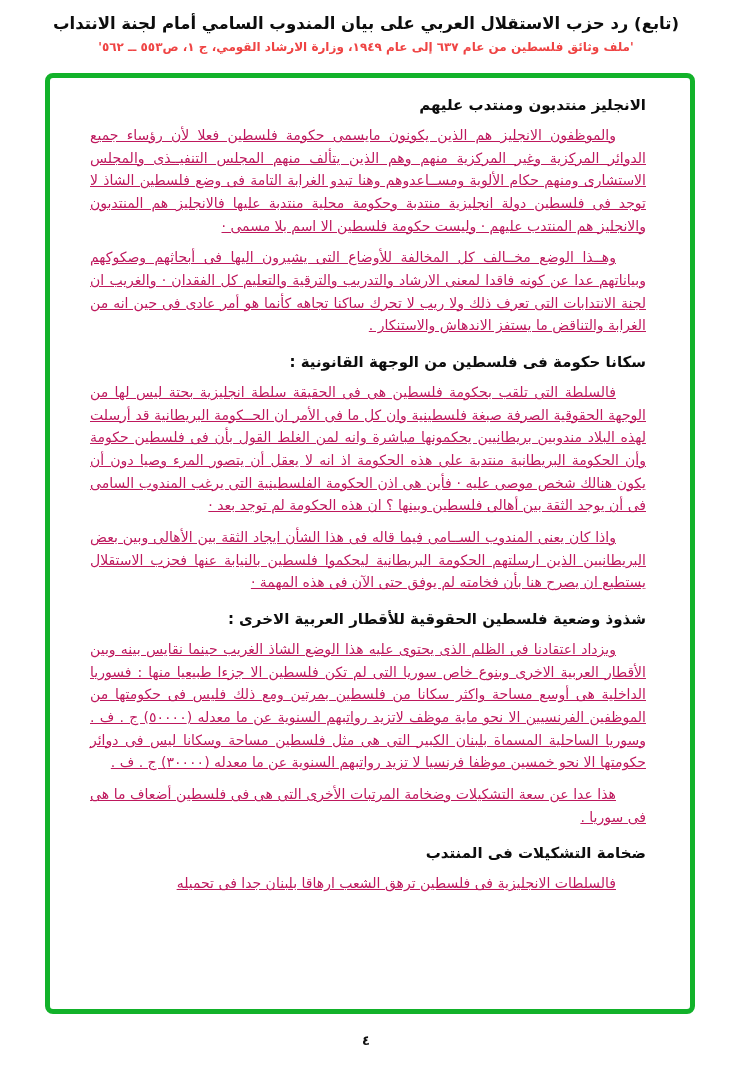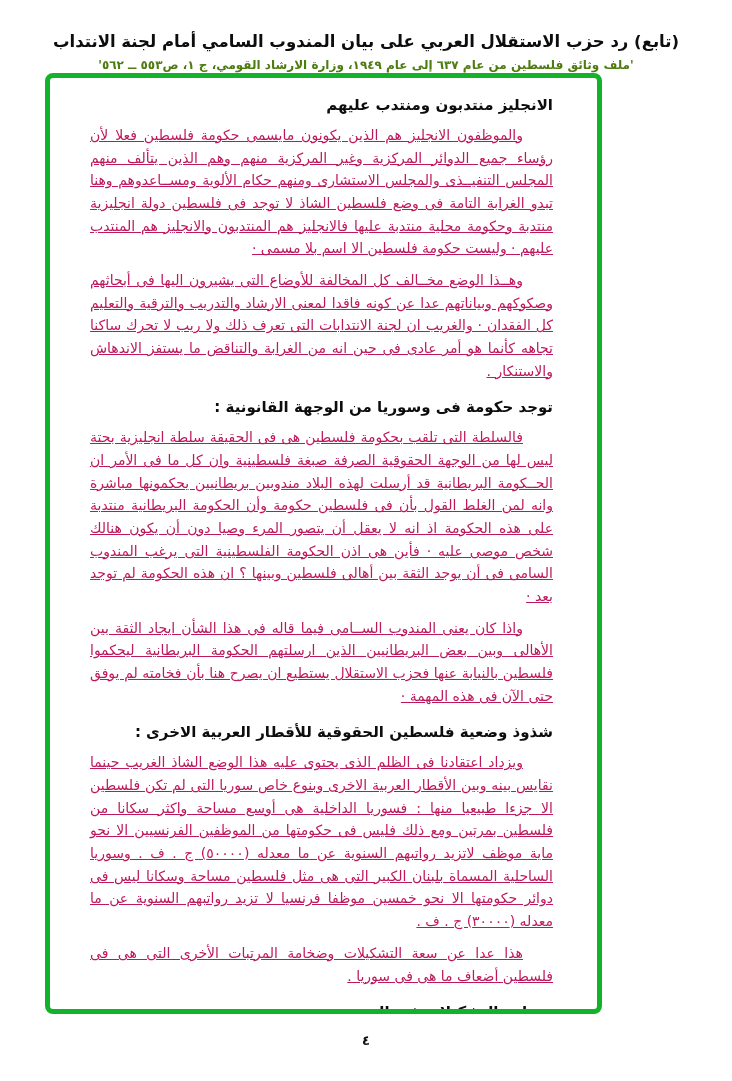--- a/index.html
+++ b/index.html
@@ -7,32 +7,32 @@
   html, body { background: #ffffff; }
   body {
     width: 732px; height: 1081px;
     font-family: "DejaVu Sans", sans-serif;
     color: var(--ink);
     overflow: hidden;
     position: relative;
   }
   .page { width: 732px; height: 1081px; position: relative; background: var(--paper); }
 
-  .doc-header { text-align: center; direction: rtl; padding-top: 30px; }
+  .doc-header { text-align: center; direction: rtl; padding-top: 12px; }
   .doc-header .title {
     font-weight: bold; font-size: 16.5px; line-height: 1.4; color: #0d0d0d;
   }
   .doc-header .source {
-    font-weight: bold; font-size: 12px; margin-top: 5px; color: #4d7c0f;
+    font-weight: bold; font-size: 12px; margin-top: 5px; color: #ef4444;
   }
 
   .content-box {
     position: absolute;
     left: 45px; top: 73px;
-    width: 557px; height: 941px;
+    width: 650px; height: 941px;
     border: 5px solid var(--green);
     border-radius: 8px;
     padding: 16px 44px 18px 40px;
     direction: rtl;
     overflow: hidden;
   }
 
   .section h2 {
     font-size: 15px; font-weight: bold;
     margin: 16px 0 10px 0;
@@ -71,21 +71,21 @@
 
   <div class="content-box">
 
     <div class="section">
       <h2>الانجليز منتدبون ومنتدب عليهم</h2>
       <p>والموظفون الانجليز هم الذين يكونون مايسمى حكومة فلسطين فعلا لأن رؤساء جميع الدوائر المركزية وغير المركزية منهم وهم الذين يتألف منهم المجلس التنفيــذى والمجلس الاستشارى ومنهم حكام الألوية ومســاعدوهم وهنا تبدو الغرابة التامة فى وضع فلسطين الشاذ لا توجد فى فلسطين دولة انجليزية منتدبة وحكومة محلية منتدبة عليها فالانجليز هم المنتدبون والانجليز هم المنتدب عليهم · وليست حكومة فلسطين الا اسم بلا مسمى ·</p>
       <p>وهــذا الوضع مخــالف كل المخالفة للأوضاع التى يشيرون اليها فى أبحاثهم وصكوكهم وبياناتهم عدا عن كونه فاقدا لمعنى الارشاد والتدريب والترقية والتعليم كل الفقدان · والغريب ان لجنة الانتدابات التى تعرف ذلك ولا ريب لا تحرك ساكنا تجاهه كأنما هو أمر عادى فى حين انه من الغرابة والتناقض ما يستفز الاندهاش والاستنكار .</p>
     </div>
 
     <div class="section">
-      <h2>توجد حكومة فى وسوريا من الوجهة القانونية :</h2>
+      <h2>سكانا حكومة فى فلسطين من الوجهة القانونية :</h2>
       <p>فالسلطة التى تلقب بحكومة فلسطين هى فى الحقيقة سلطة انجليزية بحتة ليس لها من الوجهة الحقوقية الصرفة صبغة فلسطينية وان كل ما فى الأمر ان الحــكومة البريطانية قد أرسلت لهذه البلاد مندوبين بريطانيين يحكمونها مباشرة وانه لمن الغلط القول بأن فى فلسطين حكومة وأن الحكومة البريطانية منتدبة على هذه الحكومة اذ انه لا يعقل أن يتصور المرء وصيا دون أن يكون هنالك شخص موصى عليه · فأين هى اذن الحكومة الفلسطينية التى يرغب المندوب السامى فى أن يوجد الثقة بين أهالى فلسطين وبينها ؟ ان هذه الحكومة لم توجد بعد ·</p>
       <p>واذا كان يعنى المندوب الســامى فيما قاله فى هذا الشأن ايجاد الثقة بين الأهالى وبين بعض البريطانيين الذين ارسلتهم الحكومة البريطانية ليحكموا فلسطين بالنيابة عنها فحزب الاستقلال يستطيع ان يصرح هنا بأن فخامته لم يوفق حتى الآن فى هذه المهمة ·</p>
     </div>
 
     <div class="section">
       <h2>شذوذ وضعية فلسطين الحقوقية للأقطار العربية الاخرى :</h2>
       <p>ويزداد اعتقادنا فى الظلم الذى يحتوى عليه هذا الوضع الشاذ الغريب حينما نقايس بينه وبين الأقطار العربية الاخرى وبنوع خاص سوريا التى لم تكن فلسطين الا جزءا طبيعيا منها : فسوريا الداخلية هى أوسع مساحة واكثر سكانا من فلسطين بمرتين ومع ذلك فليس فى حكومتها من الموظفين الفرنسيين الا نحو ماية موظف لاتزيد رواتبهم السنوية عن ما معدله (٥٠٠٠٠) ج . ف . وسوريا الساحلية المسماة بلبنان الكبير التى هى مثل فلسطين مساحة وسكانا ليس فى دوائر حكومتها الا نحو خمسين موظفا فرنسيا لا تزيد رواتبهم السنوية عن ما معدله (٣٠٠٠٠) ج . ف .</p>
       <p>هذا عدا عن سعة التشكيلات وضخامة المرتبات الأخرى التى هى فى فلسطين أضعاف ما هى فى سوريا .</p>
     </div>
 

